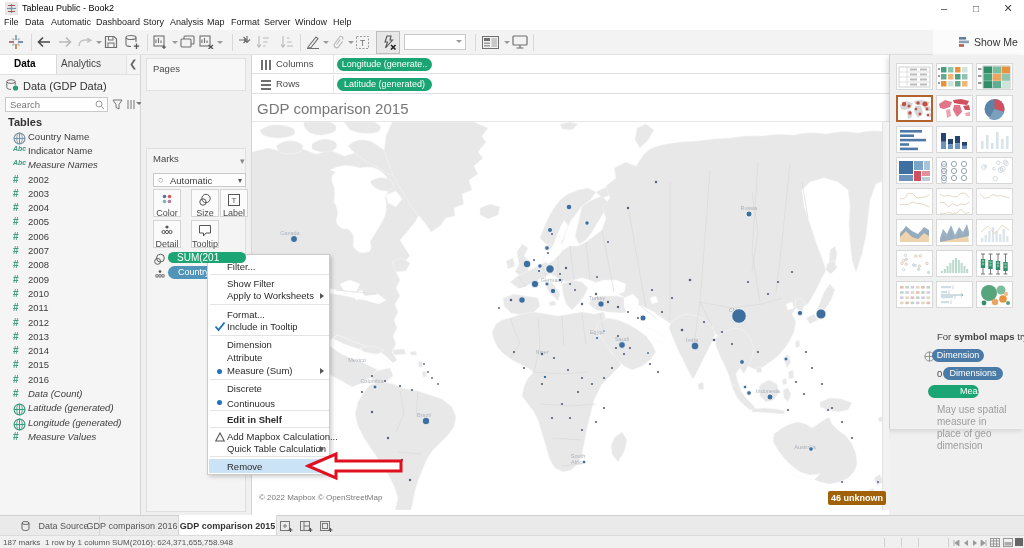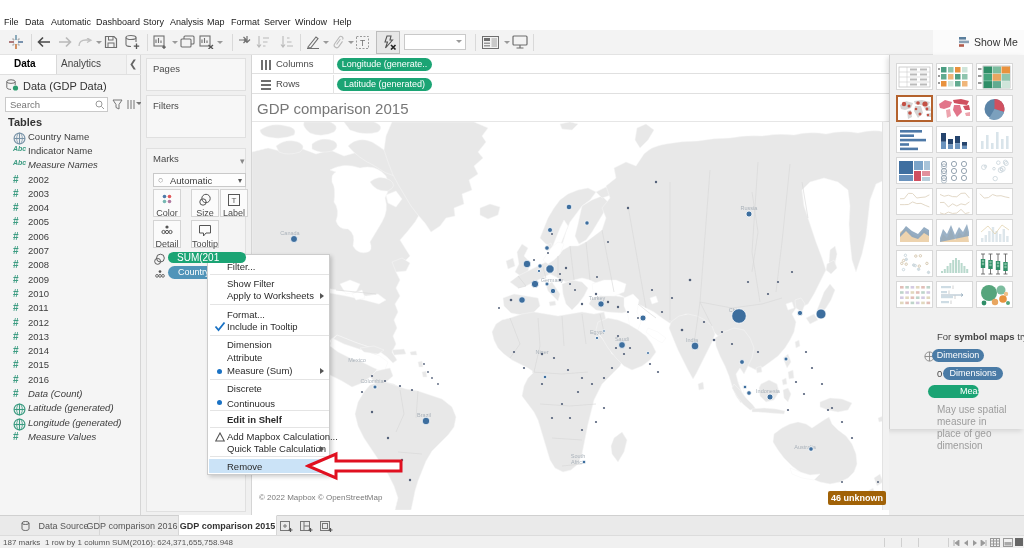--- a/index.html
+++ b/index.html
@@ -62,20 +62,37 @@
 
 #tabbar { position:absolute; left:0; top:515px; width:1024px; height:20px; background:#eaeaea; border-top:1px solid #d0d0d0; font-size:9.5px; color:#555; }
 .sheettab { position:absolute; top:0; height:20px; line-height:20px; text-align:center; border-right:1px solid #d6d6d6; white-space:nowrap; font-size:9px; overflow:hidden; }
 #statusbar { position:absolute; left:0; top:535px; width:1024px; height:13px; background:#f0f0f0; border-top:1px solid #dcdcdc; font-size:8px; color:#555; }
 #statusbar span { position:absolute; top:1px; }
 </style>
 </head>
 <body>
 <div id="app">
 
+<div id="titlebar">
+  <svg class="abs" style="left:5px;top:2px" width="13" height="13" viewBox="0 0 13 13">
+    <rect x="0" y="0" width="13" height="13" fill="#e8e8e8"></rect>
+    <g stroke="#7b95a8" stroke-width="1.2">
+          <line x1="6.5" y1="2" x2="6.5" y2="11"></line>
+          <line x1="2" y1="6.5" x2="11" y2="6.5"></line>
+        </g>
+    <g stroke="#a55" stroke-width="1">
+          <line x1="3" y1="3.5" x2="10" y2="3.5"></line>
+          <line x1="3" y1="9.5" x2="10" y2="9.5"></line>
+        </g>
+  </svg>
+  <div class="ttext">Tableau Public - Book2</div>
+  <div class="winbtn" style="right:74px;">–</div>
+  <div class="winbtn" style="right:42px;font-size:10px;">□</div>
+  <div class="winbtn" style="right:10px;">✕</div>
+</div>
 
 <div id="menubar">
   <span style="left:4px">File</span>
   <span style="left:25px">Data</span>
   <span style="left:51px">Automatic</span>
   <span style="left:96px">Dashboard</span>
   <span style="left:143px">Story</span>
   <span style="left:170px">Analysis</span>
   <span style="left:207px">Map</span>
   <span style="left:231px">Format</span>
@@ -320,23 +337,20 @@
           </div>
     <div class="field" style="top:375.9px">
             <span class="fic" style="color:#3d9c82;font-size:10px;font-weight:bold;">#</span>
             <span class="ftext it">Measure Values</span>
           </div>
     </div>
   </div>
   <div id="shelfpane">
     <div class="pbox" style="top:3px;height:33px;">
           <span class="plabel">Pages</span>
-        </div>
-    <div class="pbox" style="top:40px;height:43px;">
-          <span class="plabel">Filters</span>
         </div>
     <div class="pbox" style="top:93px;height:364px;background:#f4f4f4;">
       <span class="plabel">Marks</span>
       <span class="abs" style="left:93px;top:7px;color:#888;font-size:9px;">▾</span>
       <div class="abs" style="left:6px;top:24px;width:93px;height:14px;background:#fdfdfd;border:1px solid #c9c9c9;">
         <span class="abs" style="left:4px;top:1px;color:#8a8a8a;font-size:9px;">○</span>
         <span class="abs" style="left:16px;top:1px;color:#3c3c3c;font-size:9.5px;">Automatic</span>
         <span class="abs" style="right:3px;top:2px;color:#555;font-size:8px;">▾</span>
       </div>
       <div class="mbtn" style="left:6px;top:40px;">

